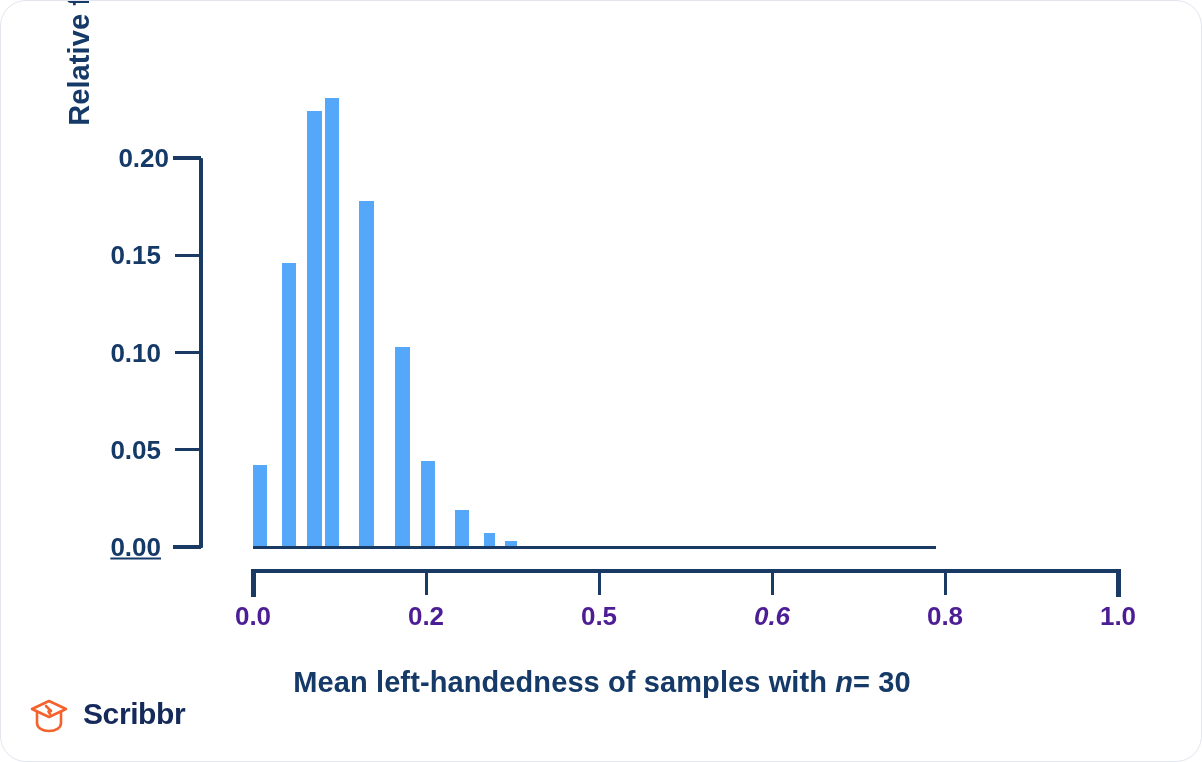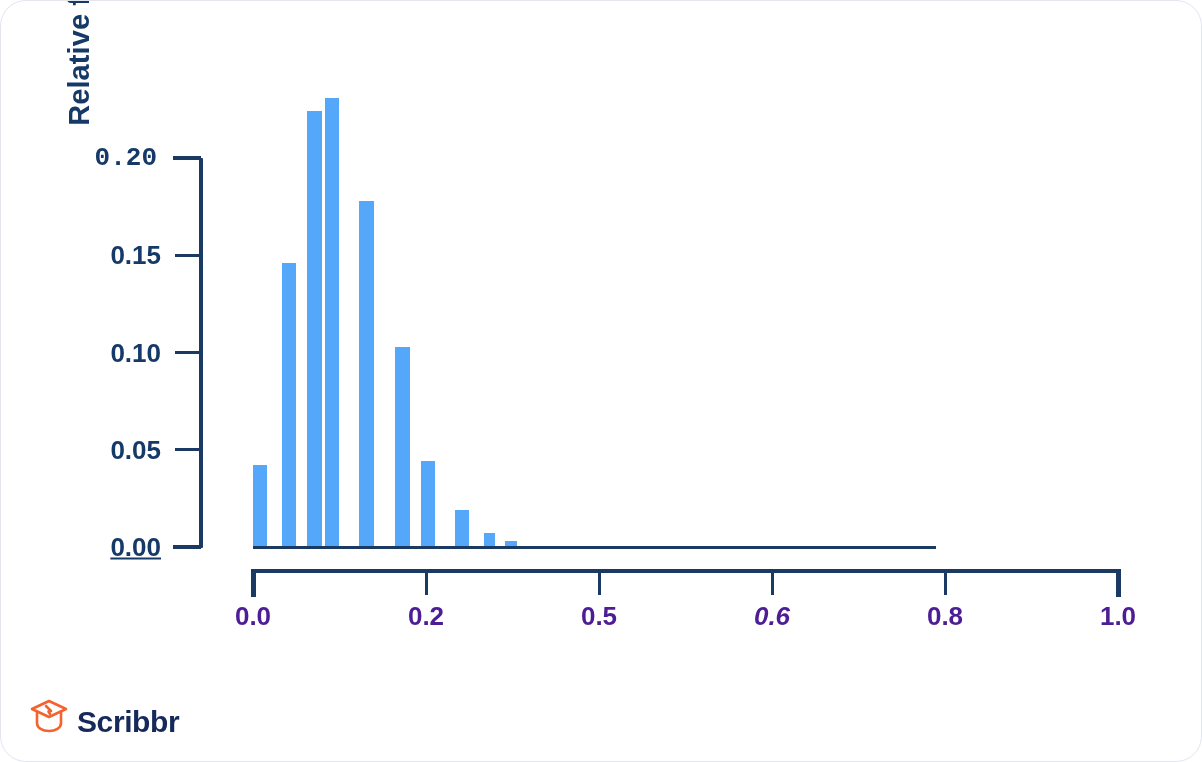--- a/index.html
+++ b/index.html
@@ -150,22 +150,22 @@
   .xlabel .ital {
     font-style: italic;
   }
 
   
   .brand {
     position: absolute;
     left: 28px;
     bottom: 22px;
     display: flex;
-    align-items: flex-end;
-    gap: 8px;
+    align-items: flex-start;
+    gap: 14px;
   }
   .brand-name {
     font-size: 30px;
     font-weight: 700;
     color: #152a5a;
     letter-spacing: -0.4px;
   }
 </style>
 </head>
 <body>
@@ -179,21 +179,21 @@
     <div id="yticks">
         <div class="ytick major" style="top: 544px; background: rgb(27, 58, 99);"></div>
         <div class="ytick-label" style="top: 546px; left: 40px; text-decoration: underline;">0.00</div>
         <div class="ytick" style="top: 447.25px; background: rgb(27, 58, 99);"></div>
         <div class="ytick-label" style="top: 448.75px; left: 40px;">0.05</div>
         <div class="ytick" style="top: 350px; background: rgb(27, 58, 99);"></div>
         <div class="ytick-label" style="top: 351.5px; left: 40px;">0.10</div>
         <div class="ytick" style="top: 252.75px; background: rgb(27, 58, 99);"></div>
         <div class="ytick-label" style="top: 254.25px; left: 40px;">0.15</div>
         <div class="ytick major" style="top: 155px; background: rgb(27, 58, 99);"></div>
-        <div class="ytick-label" style="top: 157px; left: 36px; font-family: Liberation Mono, monospace;">0.20</div>
+        <div class="ytick-label" style="top: 157px; left: 48px;">0.20</div>
       </div>
 
     <div class="bars" id="bars">
         <div class="bar" style="left: 0px; width: 14.4455px; height: 81.69px; background: rgb(84, 167, 249);"></div>
         <div class="bar" style="left: 28.8045px; width: 14.4455px; height: 283.97px; background: rgb(84, 167, 249);"></div>
         <div class="bar" style="left: 54.0625px; width: 14.4455px; height: 435.68px; background: rgb(84, 167, 249);"></div>
         <div class="bar" style="left: 72.0545px; width: 14.4455px; height: 449.295px; background: rgb(84, 167, 249);"></div>
         <div class="bar" style="left: 106.308px; width: 14.4455px; height: 346.21px; background: rgb(84, 167, 249);"></div>
         <div class="bar" style="left: 142.379px; width: 14.4455px; height: 200.335px; background: rgb(84, 167, 249);"></div>
         <div class="bar" style="left: 167.55px; width: 14.4455px; height: 85.58px; background: rgb(84, 167, 249);"></div>
@@ -213,20 +213,23 @@
         <div class="xtick" style="left: 596.5px; background: rgb(27, 58, 99);"></div>
         <div class="xtick-label" style="left: 598px;">0.5</div>
         <div class="xtick" style="left: 769.5px; background: rgb(27, 58, 99);"></div>
         <div class="xtick-label" style="left: 771px; font-style: italic;">0.6</div>
         <div class="xtick" style="left: 942.5px; background: rgb(27, 58, 99);"></div>
         <div class="xtick-label" style="left: 944px;">0.8</div>
         <div class="xtick major" style="left: 1115px; background: rgb(27, 58, 99);"></div>
         <div class="xtick-label" style="left: 1117px;">1.0</div>
       </div>
 
+    <div class="xlabel">
+      <span>Mean left-handedness of samples with </span><span class="ital">n</span><span>= 30</span>
+    </div>
   </div>
 
   <div class="brand">
     <span>
       <svg width="40" height="38" viewBox="0 0 40 38" aria-hidden="true">
         <g fill="none" stroke="#F4622E" stroke-width="2.6" stroke-linejoin="round" stroke-linecap="round">
           <path d="M20 4 L37 12 L20 20 L3 12 Z"></path>
           <path d="M8 15 L8 26 C8 31 13.5 34 20 34 C26.5 34 32 31 32 26 L32 15"></path>
           <path d="M17 9 L22 14 L19.5 14.5 L21 17"></path>
         </g>

